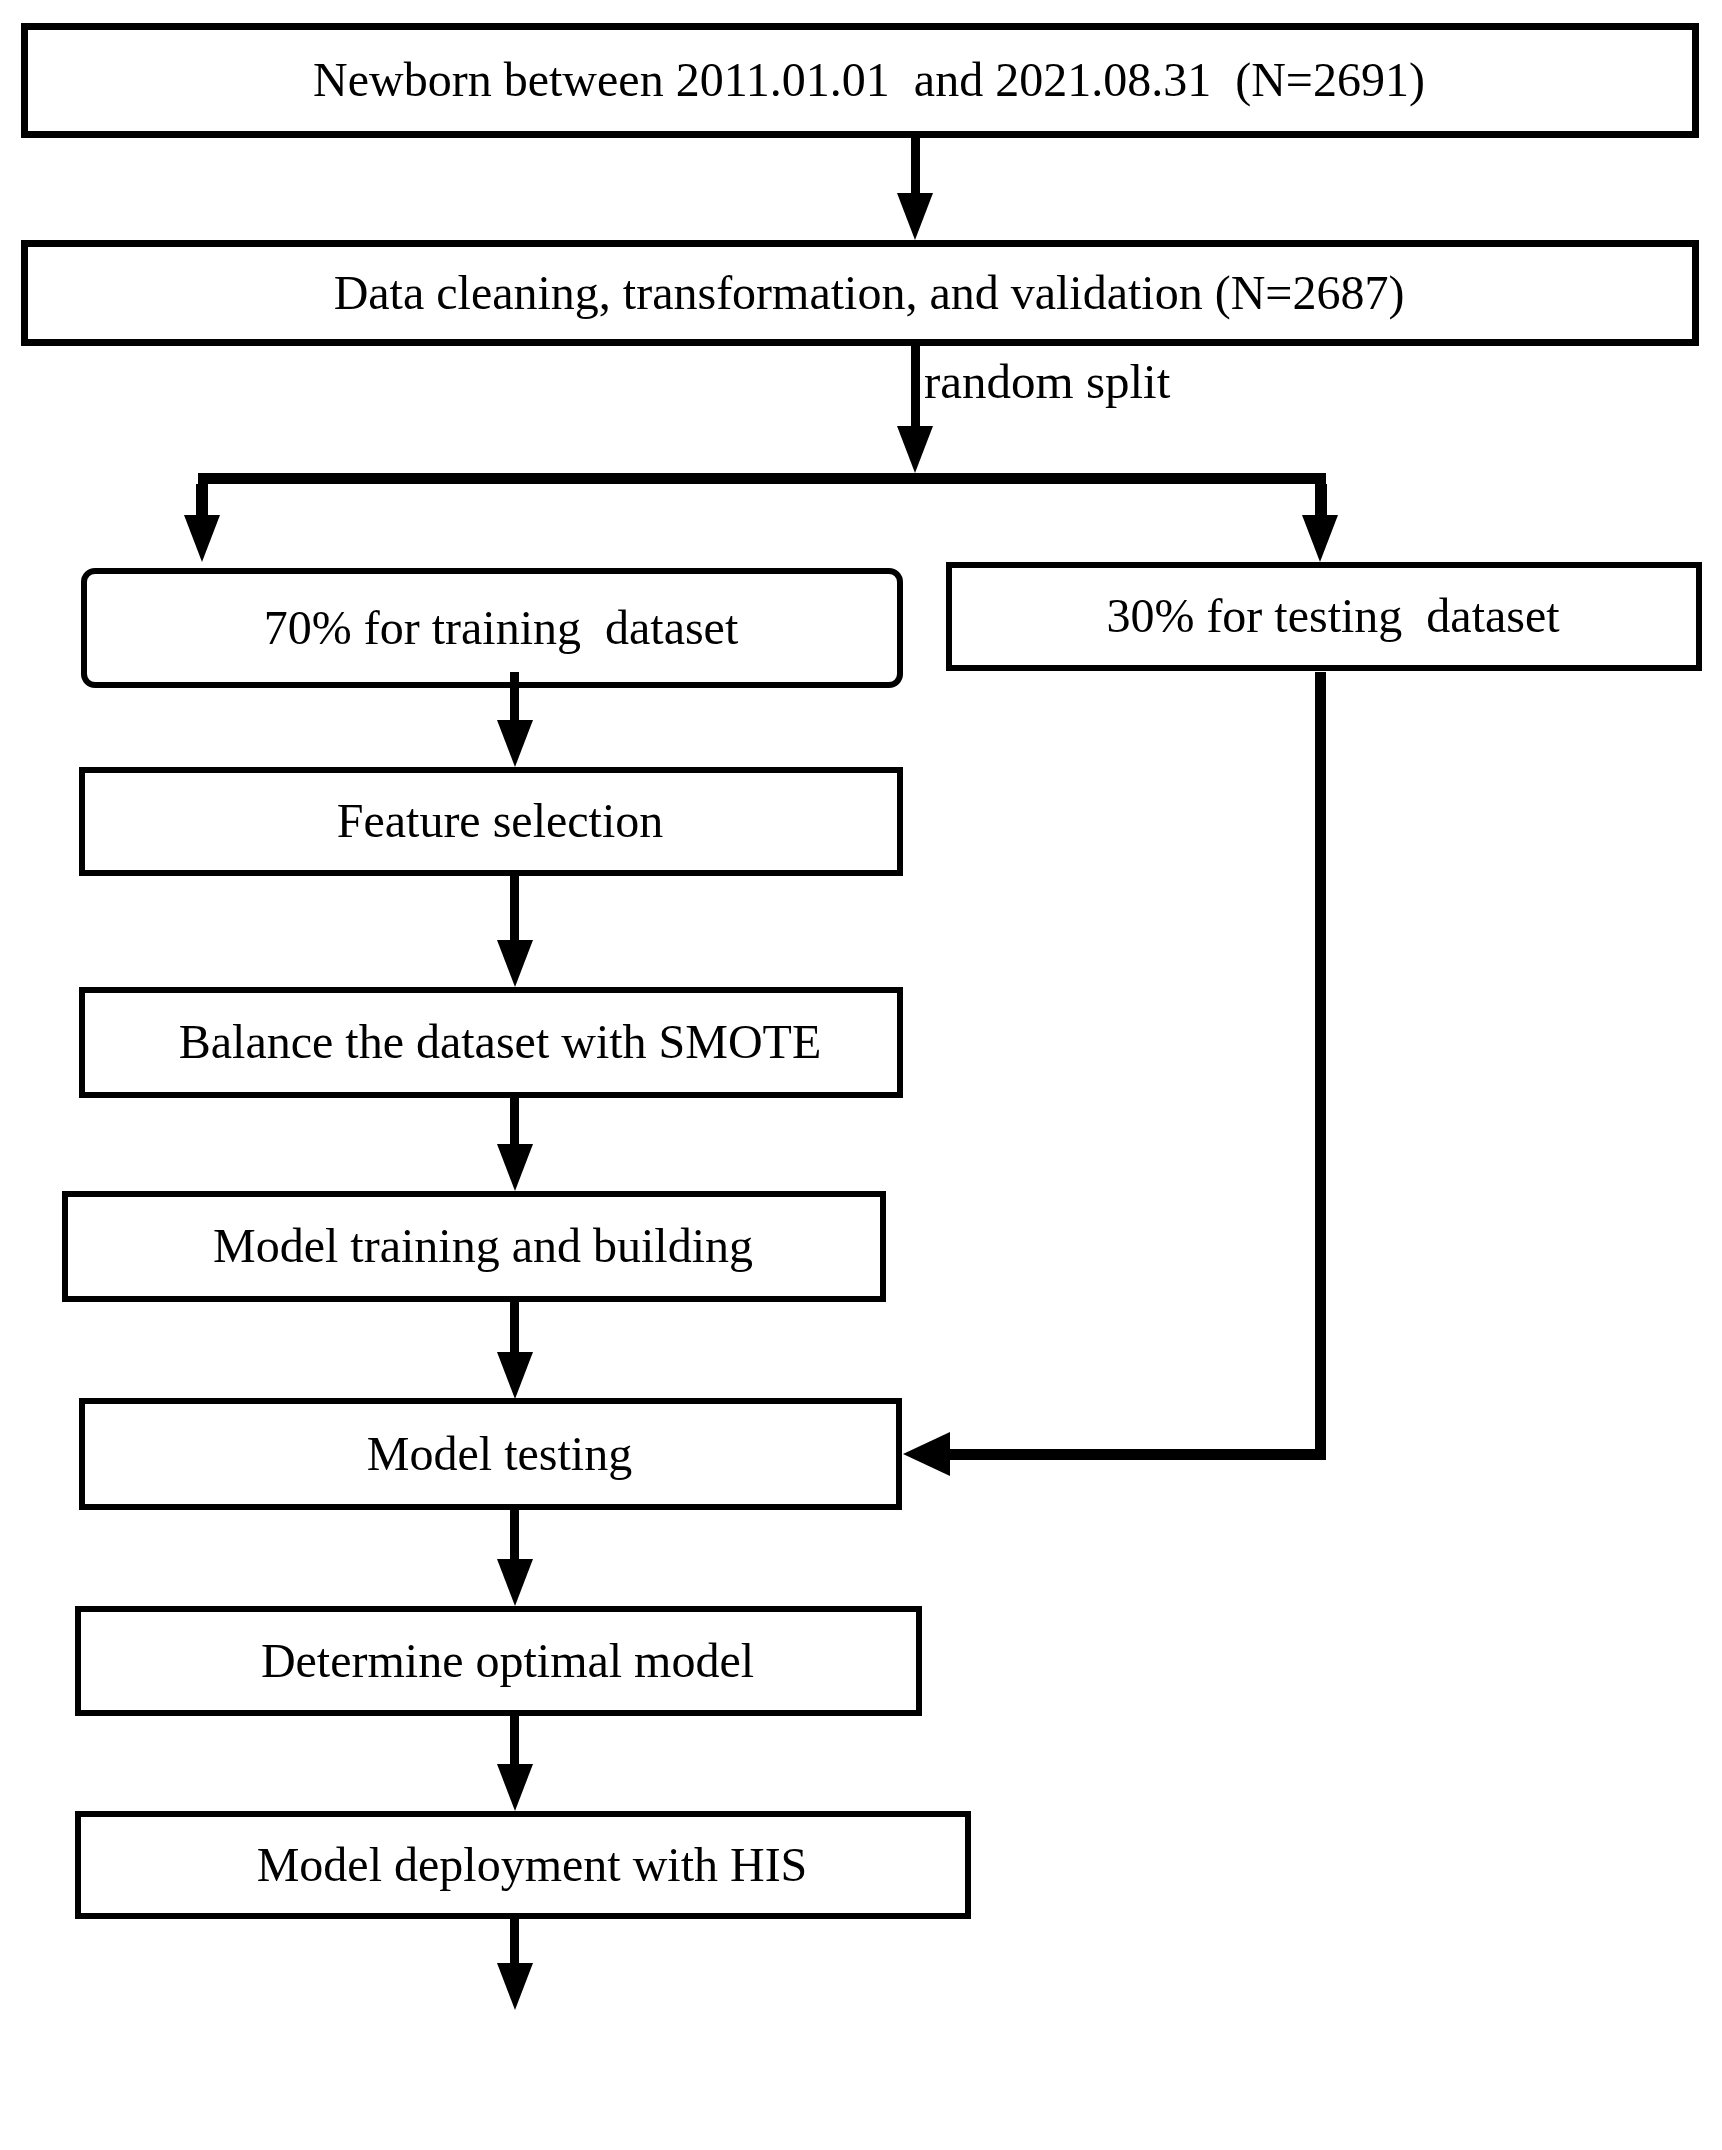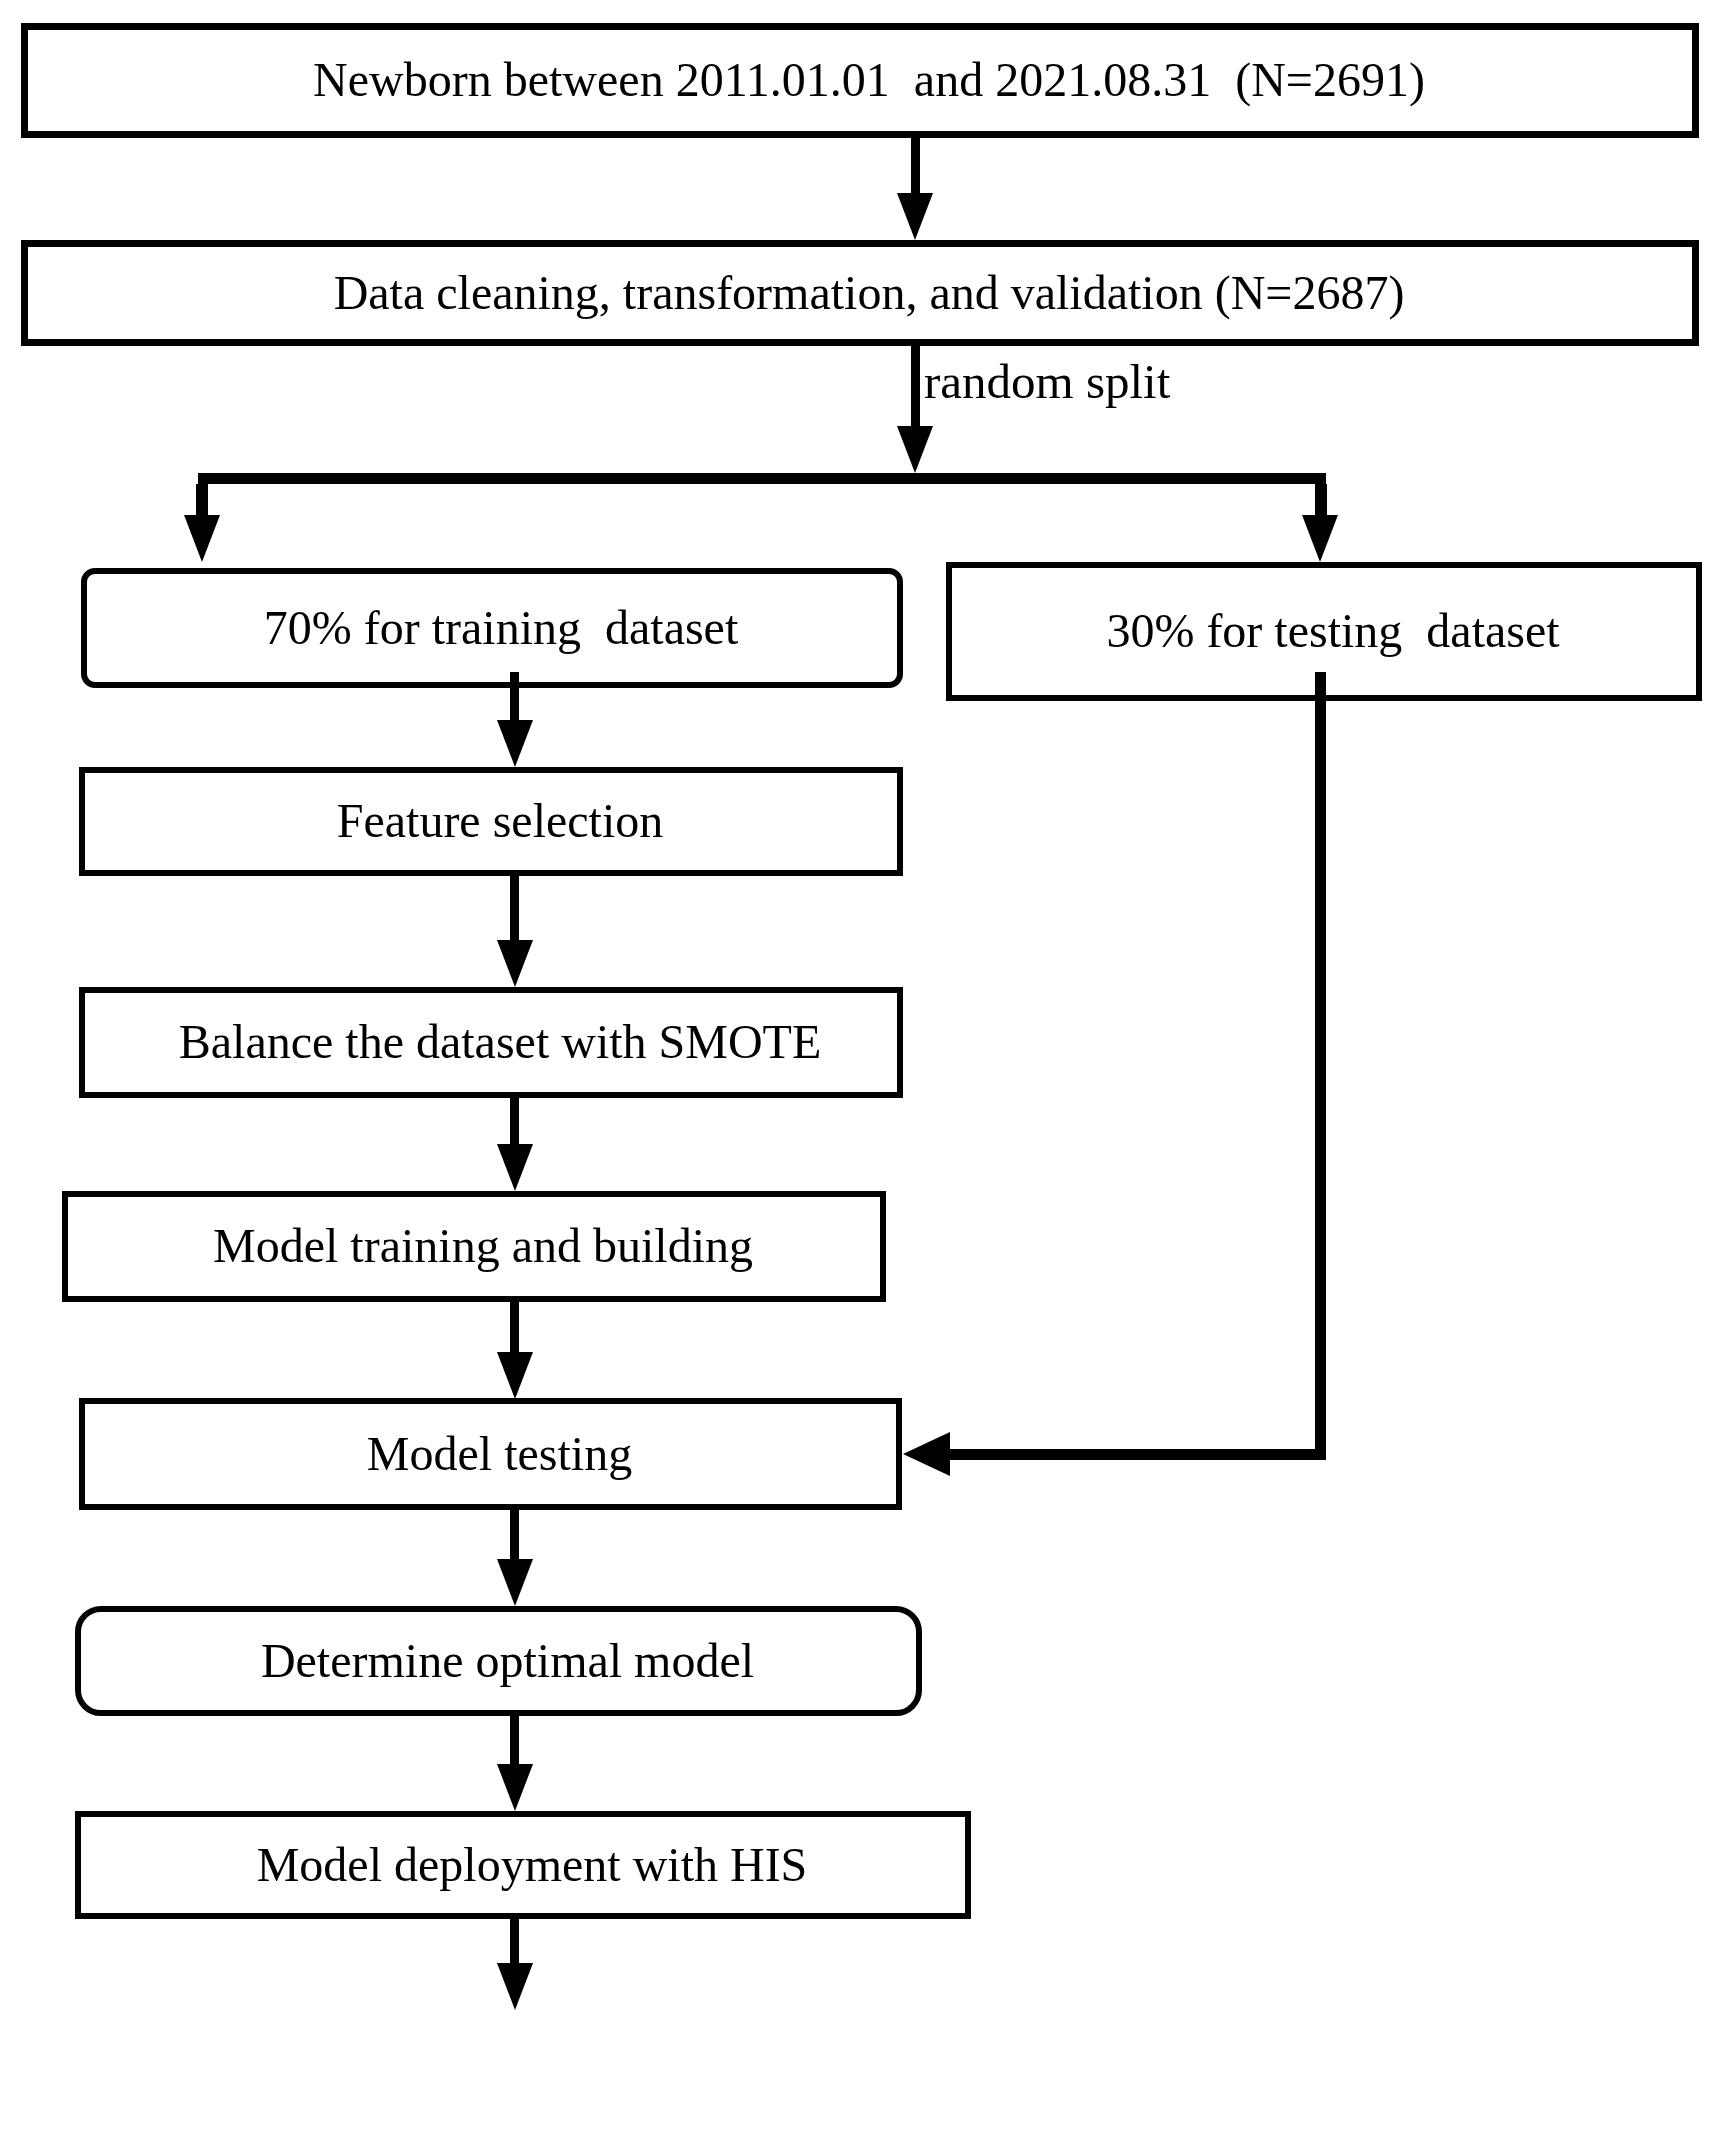--- a/index.html
+++ b/index.html
@@ -64,21 +64,21 @@
 
   <div class="bar" style="left:198px; top:473px; width:1128px; height:10.6px;"></div>
 
   <div class="shaft-v" style="left:196px; top:484px; width:12px; height:33px;"></div>
   <div class="head-down" style="left:184px; top:515px;"></div>
 
   <div class="shaft-v" style="left:1315px; top:484px; width:12px; height:33px;"></div>
   <div class="head-down" style="left:1302px; top:515px;"></div>
 
   <div class="box" style="left:81px; top:568px; width:822px; height:120px;border-radius:14px;">70% for training  dataset</div>
-  <div class="box" style="left:946px; top:562px; width:756px; height:139px;">30% for testing  dataset</div>
+  <div class="box" style="left:946px; top:562px; width:756px; height:109px;">30% for testing  dataset</div>
 
   <div class="shaft-v" style="left:510px; top:672px; width:9px; height:48px;"></div>
   <div class="head-down" style="left:497px; top:720px;"></div>
 
   <div class="box" style="left:79px; top:767px; width:824px; height:109px;">Feature selection</div>
 
   <div class="shaft-v" style="left:510px; top:876px; width:9px; height:64px;"></div>
   <div class="head-down" style="left:497px; top:940px;"></div>
 
   <div class="box" style="left:79px; top:987px; width:824px; height:111px;">Balance the dataset with SMOTE</div>
@@ -93,21 +93,21 @@
 
   <div class="box" style="left:79px; top:1398px; width:823px; height:112px;">Model testing</div>
 
   <div class="shaft-v" style="left:1315px; top:672px; width:10.6px; height:788px;"></div>
   <div class="shaft-h" style="left:950px; top:1449px; width:376px; height:10.6px;"></div>
   <div class="head-left" style="left:903px; top:1432px;"></div>
 
   <div class="shaft-v" style="left:510px; top:1510px; width:9px; height:49px;"></div>
   <div class="head-down" style="left:497px; top:1559px;"></div>
 
-  <div class="box" style="left:75px; top:1606px; width:847px; height:110px;border-radius:26px;">Determine optimal model</div>
+  <div class="box" style="left:75px; top:1606px; width:847px; height:110px;">Determine optimal model</div>
 
   <div class="shaft-v" style="left:510px; top:1716px; width:9px; height:48px;"></div>
   <div class="head-down" style="left:497px; top:1764px;"></div>
 
   <div class="box" style="left:75px; top:1811px; width:896px; height:108px;">Model deployment with HIS</div>
 
   <div class="shaft-v" style="left:510px; top:1919px; width:9px; height:44px;"></div>
   <div class="head-down" style="left:497px; top:1963px;"></div>
 
 

